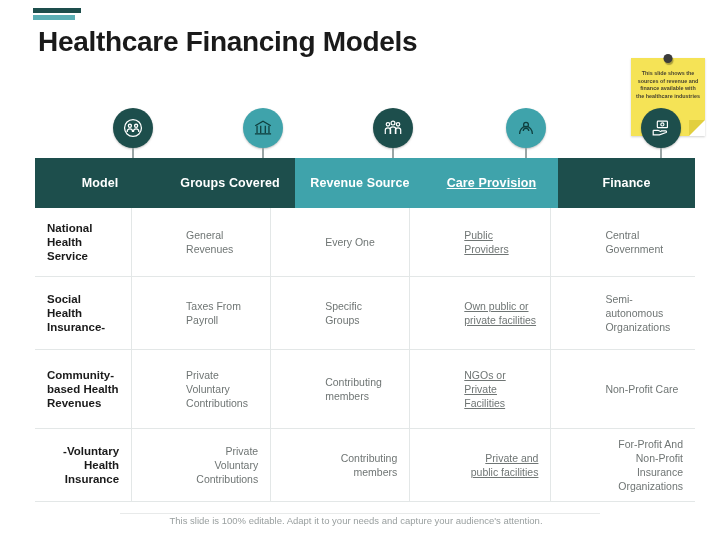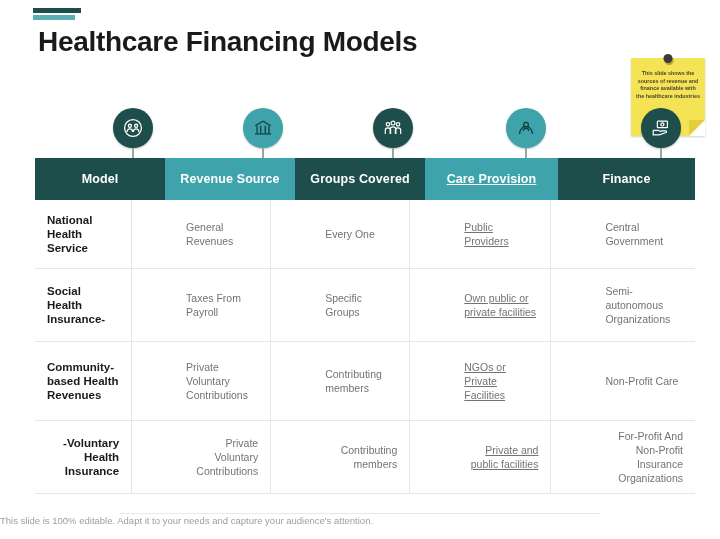--- a/index.html
+++ b/index.html
@@ -133,21 +133,21 @@
 
   
   .table {
     position: absolute;
     left: 35px;
     top: 158px;
     width: 660px;
   }
   .thead {
     display: flex;
-    height: 42px;
+    height: 50px;
   }
   .th {
     display: flex;
     align-items: center;
     justify-content: center;
     color: #ffffff;
     font-size: 12.5px;
     font-weight: bold;
     letter-spacing: 0.1px;
     box-sizing: border-box;
@@ -198,20 +198,21 @@
     top: 513px;
     width: 480px;
     height: 1px;
     background: #e8eaea;
   }
   .footer {
     position: absolute;
     left: 0;
     right: 8px;
     top: 515px;
+    text-align: center;
     font-size: 9.5px;
     color: #9aa0a0;
   }
 </style>
 </head>
 <body>
 
 <div class="slide">
 
   <div class="deco">
@@ -290,22 +291,22 @@
       </div>
       <div class="icon-stem"></div>
     </div>
 
   </div>
 
   <div class="table">
 
     <div class="thead">
       <div class="th dark c0">Model</div>
+      <div class="th dark c2">Groups Covered</div>
       <div class="th light c1">Revenue Source</div>
-      <div class="th dark c2">Groups Covered</div>
       <div class="th light c3">Care Provision</div>
       <div class="th dark c4">Finance</div>
     </div>
 
     <div class="tbody">
 
       <div class="tr r0">
         <div class="td model c0">National Health Service</div>
         <div class="td c1">General Revenues</div>
         <div class="td c2">Every One</div>

